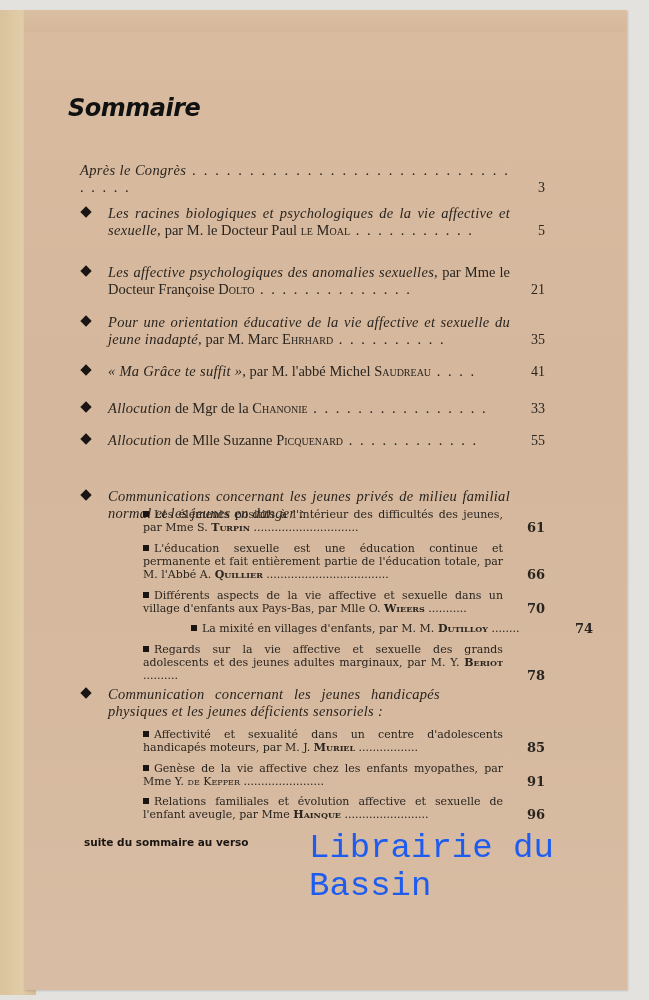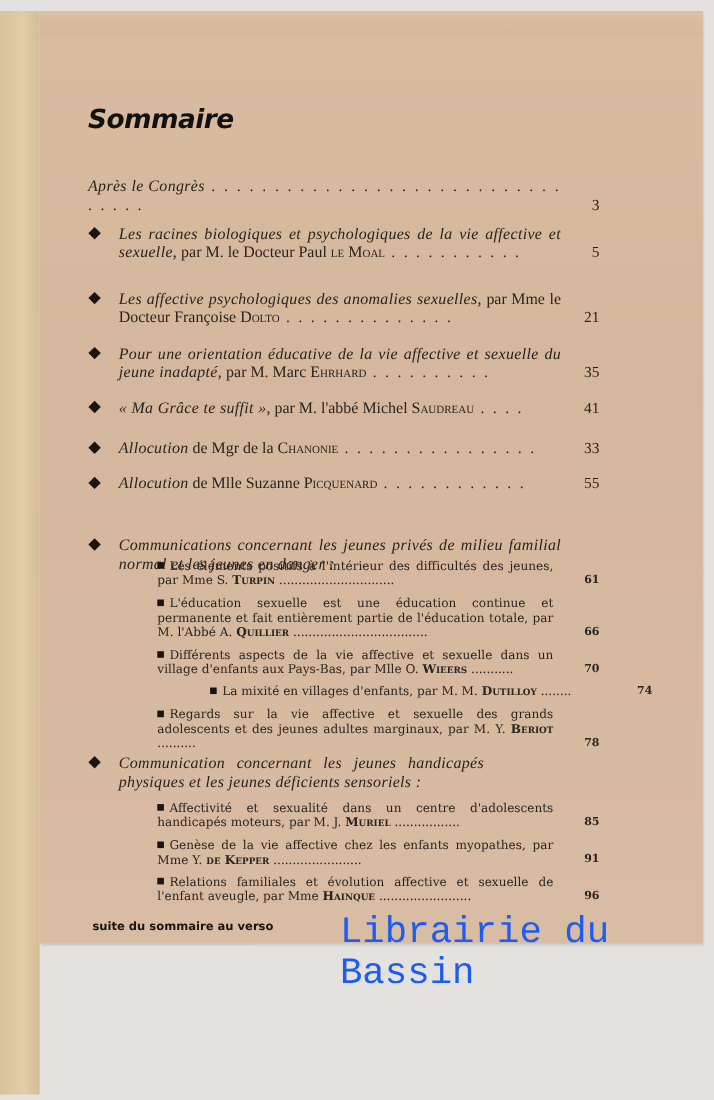--- a/index.html
+++ b/index.html
@@ -7,21 +7,21 @@
     width: 649px; height: 1000px; position: relative; overflow: hidden;
     background: #e4e2df;
     font-family: "Liberation Serif", serif;
     color: #2a241f;
   }
   .spine {
     position: absolute; left: 0; top: 10px; width: 36px; height: 985px;
     background: linear-gradient(90deg, #d9c29c 0%, #e1cda8 60%, #d4bc96 100%);
   }
   .page {
-    position: absolute; left: 36px; top: 10px; width: 603px; height: 848px;
+    position: absolute; left: 24px; top: 10px; width: 603px; height: 980px;
     background: linear-gradient(180deg, #d9bca0 0%, #d4b79c 40%, #d8bca3 100%);
     box-shadow: 1px 1px 2px rgba(0,0,0,0.15);
   }
   .stain {
     position: absolute; left: 0; top: 0; width: 100%; height: 22px;
     background: linear-gradient(180deg, #dcc2a6 0%, #d4b497 100%);
     opacity: 0.6;
   }
   .title {
     position: absolute; left: 44px; top: 84px;
@@ -47,21 +47,21 @@
   .sub {
     position: absolute; left: 63px; width: 407px;
     font-family: "DejaVu Serif", serif; font-size: 11px; line-height: 13px;
   }
   .sub .text { display: block; padding-right: 47px; text-align: justify; }
   .sub .sq {
     display: inline-block; width: 6px; height: 6px; background: #1a1512;
     margin-right: 5px; vertical-align: 1px;
   }
   .sub .page-num {
-    position: absolute; right: 5px; bottom: 0; font-size: 10px; font-weight: bold;
+    position: absolute; right: 5px; bottom: 0; font-size: 13px; font-weight: bold;
   }
   .footer-note {
     position: absolute; left: 84px; top: 836px;
     font-family: "DejaVu Sans", sans-serif; font-weight: bold; font-size: 10.5px; color: #1a1512;
   }
   .watermark {
     position: absolute; left: 309px; top: 829px;
     font-family: Liberation Mono, monospace; font-size: 34px; color: #1e5cf0;
   }
 </style>
@@ -144,21 +144,21 @@
 
   <div class="entry" style="top:686px;">
     <span class="diamond"></span>
     <span class="text it" style="padding-right:110px;">Communication concernant les jeunes handicapés physiques et les jeunes déficients sensoriels :</span>
   </div>
   <div class="sub" style="top:728px;">
     <span class="text"><span class="sq"></span><span>Affectivité et sexualité dans un centre d'adolescents handicapés moteurs, par M. J.</span> <span class="sc" style="font-weight:bold;">Muriel</span><span> .................</span></span>
     <span class="page-num">85</span>
   </div>
   <div class="sub" style="top:762px;">
-    <span class="text"><span class="sq"></span><span>Genèse de la vie affective chez les enfants myopathes, par Mme Y.</span> <span class="sc" style="font-weight:bold;">de Kepper</span><span> .......................</span></span>
+    <span class="text"><span class="sq"></span><span>Genèse de la vie affective chez les enfants myopathes, par Mme Y.</span> <span class="sc" style="font-weight:normal;">de Kepper</span><span> .......................</span></span>
     <span class="page-num">91</span>
   </div>
   <div class="sub" style="top:795px;">
     <span class="text"><span class="sq"></span><span>Relations familiales et évolution affective et sexuelle de l'enfant aveugle, par Mme</span> <span class="sc" style="font-weight:bold;margin-top:24px;">Hainque</span><span> ........................</span></span>
     <span class="page-num">96</span>
   </div>
 </div>
 
 <div class="footer-note">suite du sommaire au verso</div>
 <div class="watermark">Librairie du Bassin</div>

